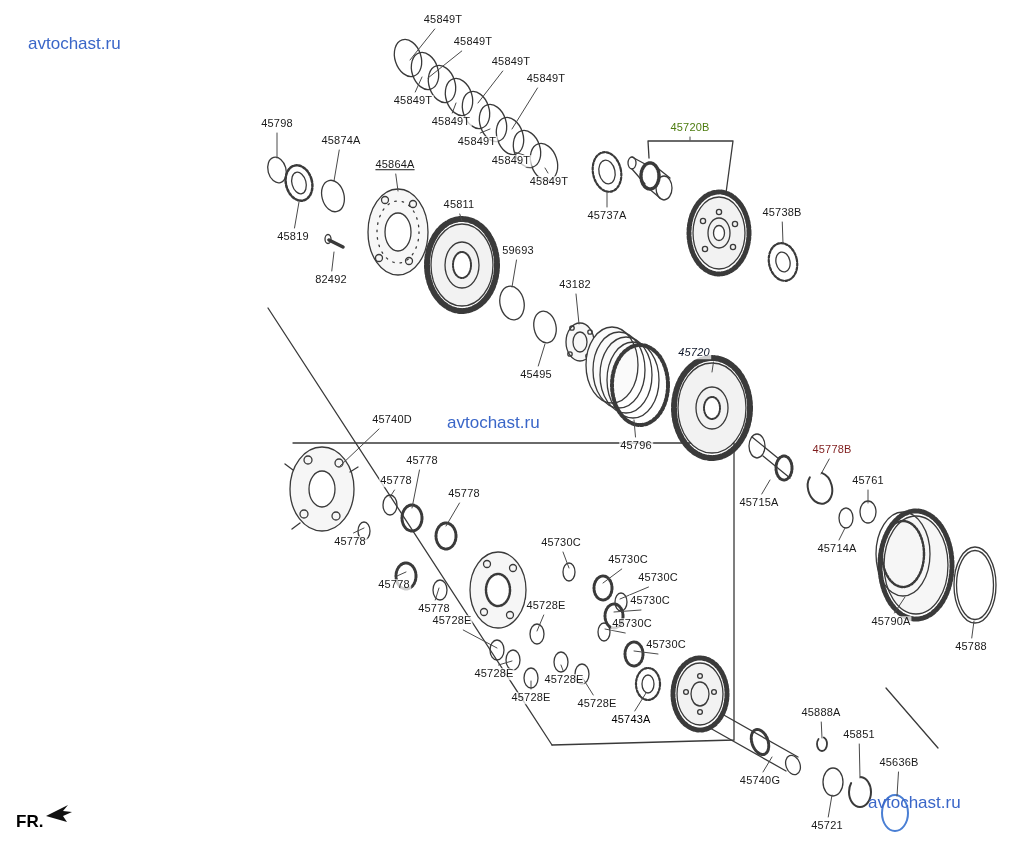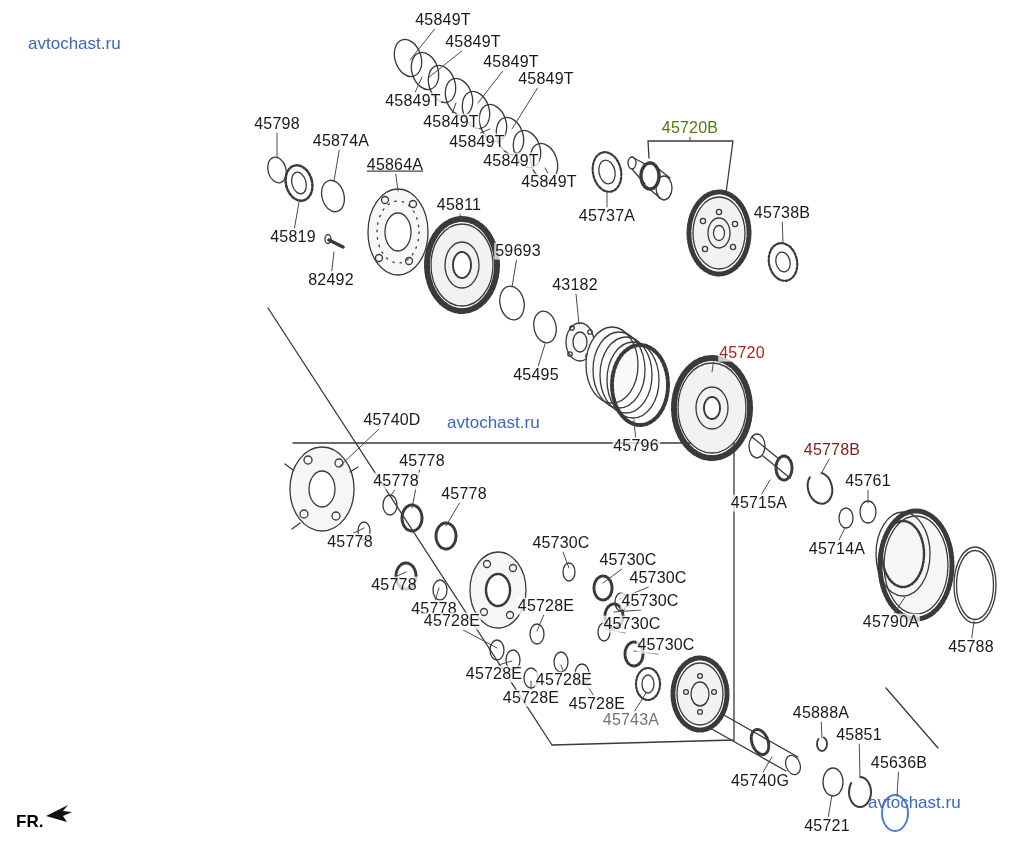--- a/index.html
+++ b/index.html
@@ -3,21 +3,21 @@
 <meta charset="utf-8">
 <style>
   html,body{margin:0;padding:0;background:#fff;}
   #stage{
     position:relative;width:1021px;height:847px;background:#ffffff;
     overflow:hidden;font-family:"Liberation Sans",sans-serif;
   }
   #artwork{position:absolute;left:0;top:0;width:1021px;height:847px;}
   .part-label{
     position:absolute;transform:translate(-50%,-50%);
-    font-size:16px;color:#1a1a1a;white-space:nowrap;letter-spacing:0.2px;
+    font-size:11px;color:#1a1a1a;white-space:nowrap;letter-spacing:0.2px;
     background:rgba(255,255,255,0.75);padding:0 1px;line-height:1.05;
   }
   .watermark{
     position:absolute;color:#3a66c8;text-decoration:none;font-weight:400;
     white-space:nowrap;
   }
   #fr-label{
     position:absolute;left:16px;top:812px;font-size:17px;font-weight:bold;color:#000;
   }
   #leader-layer line{stroke:#4a4a4a;stroke-width:1;}
@@ -302,21 +302,21 @@
     <div class="part-label" style="left: 395px; top: 165px; color: rgb(26, 26, 26); text-decoration: underline;">45864A</div>
     <div class="part-label" style="left: 690px; top: 128px; color: #4d7c0f;">45720B</div>
     <div class="part-label" style="left: 459px; top: 205px; color: rgb(26, 26, 26);">45811</div>
     <div class="part-label" style="left: 607px; top: 216px; color: rgb(26, 26, 26);">45737A</div>
     <div class="part-label" style="left: 782px; top: 213px; color: rgb(26, 26, 26);">45738B</div>
     <div class="part-label" style="left: 293px; top: 237px; color: rgb(26, 26, 26);">45819</div>
     <div class="part-label" style="left: 331px; top: 280px; color: rgb(26, 26, 26);">82492</div>
     <div class="part-label" style="left: 518px; top: 251px; color: rgb(26, 26, 26);">59693</div>
     <div class="part-label" style="left: 575px; top: 285px; color: rgb(26, 26, 26);">43182</div>
     <div class="part-label" style="left: 536px; top: 375px; color: rgb(26, 26, 26);">45495</div>
-    <div class="part-label" style="left: 742px; top: 353px; color: #b91c1c;">45720</div>
+    <div class="part-label" style="left: 694px; top: 353px; color: #0f172a; font-style: italic;">45720</div>
     <div class="part-label" style="left: 636px; top: 446px; color: rgb(26, 26, 26);">45796</div>
     <div class="part-label" style="left: 392px; top: 420px; color: rgb(26, 26, 26);">45740D</div>
     <div class="part-label" style="left: 422px; top: 461px; color: rgb(26, 26, 26);">45778</div>
     <div class="part-label" style="left: 396px; top: 481px; color: rgb(26, 26, 26);">45778</div>
     <div class="part-label" style="left: 464px; top: 494px; color: rgb(26, 26, 26);">45778</div>
     <div class="part-label" style="left: 350px; top: 542px; color: rgb(26, 26, 26);">45778</div>
     <div class="part-label" style="left: 394px; top: 585px; color: rgb(26, 26, 26);">45778</div>
     <div class="part-label" style="left: 434px; top: 609px; color: rgb(26, 26, 26);">45778</div>
     <div class="part-label" style="left: 832px; top: 450px; color: #7f1d1d;">45778B</div>
     <div class="part-label" style="left: 868px; top: 481px; color: rgb(26, 26, 26); text-align: center;">45761</div>
@@ -327,21 +327,21 @@
     <div class="part-label" style="left: 658px; top: 578px; color: rgb(26, 26, 26);">45730C</div>
     <div class="part-label" style="left: 650px; top: 601px; color: rgb(26, 26, 26);">45730C</div>
     <div class="part-label" style="left: 632px; top: 624px; color: rgb(26, 26, 26);">45730C</div>
     <div class="part-label" style="left: 666px; top: 645px; color: rgb(26, 26, 26);">45730C</div>
     <div class="part-label" style="left: 546px; top: 606px; color: rgb(26, 26, 26);">45728E</div>
     <div class="part-label" style="left: 452px; top: 621px; color: rgb(26, 26, 26);">45728E</div>
     <div class="part-label" style="left: 494px; top: 674px; color: rgb(26, 26, 26);">45728E</div>
     <div class="part-label" style="left: 564px; top: 680px; color: rgb(26, 26, 26);">45728E</div>
     <div class="part-label" style="left: 531px; top: 698px; color: rgb(26, 26, 26);">45728E</div>
     <div class="part-label" style="left: 597px; top: 704px; color: rgb(26, 26, 26);">45728E</div>
-    <div class="part-label" style="left: 631px; top: 720px; color: #737373;">45743A</div>
+    <div class="part-label" style="left: 631px; top: 720px; color: #000000;">45743A</div>
     <div class="part-label" style="left: 891px; top: 622px; color: rgb(26, 26, 26);">45790A</div>
     <div class="part-label" style="left: 971px; top: 647px; color: rgb(26, 26, 26);">45788</div>
     <div class="part-label" style="left: 821px; top: 713px; color: rgb(26, 26, 26);">45888A</div>
     <div class="part-label" style="left: 859px; top: 735px; color: rgb(26, 26, 26);">45851</div>
     <div class="part-label" style="left: 899px; top: 763px; color: rgb(26, 26, 26);">45636B</div>
     <div class="part-label" style="left: 760px; top: 781px; color: rgb(26, 26, 26);">45740G</div>
     <div class="part-label" style="left: 827px; top: 826px; color: rgb(26, 26, 26);">45721</div>
     <a class="watermark" href="#" style="left: 28px; top: 34px; font-size: 17px; color: rgb(58, 102, 200);">avtochast.ru</a>
     <a class="watermark" href="#" style="left: 447px; top: 413px; font-size: 17px; color: rgb(58, 102, 200);">avtochast.ru</a>
     <a class="watermark" href="#" style="left: 868px; top: 793px; font-size: 17px; color: rgb(58, 102, 200);">avtochast.ru</a>

